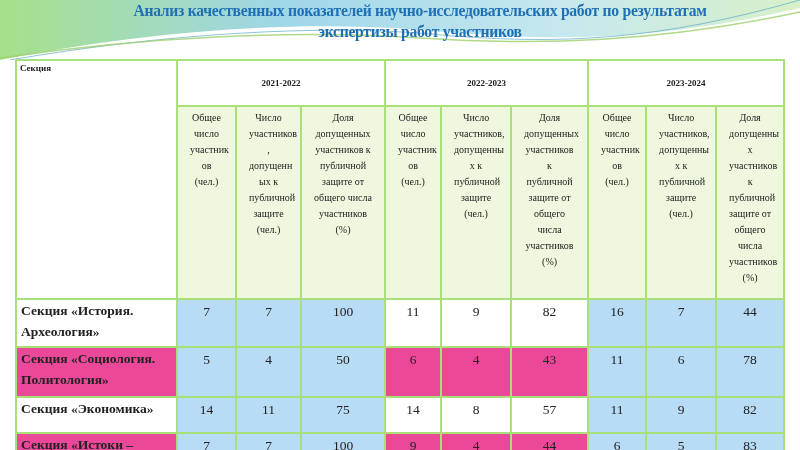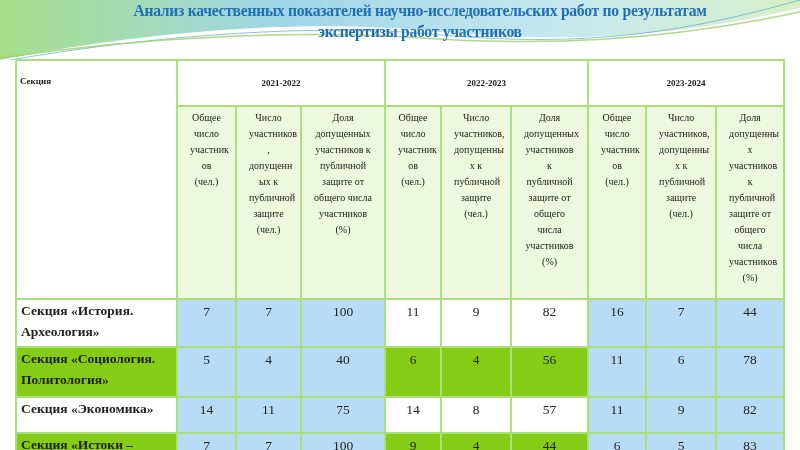--- a/index.html
+++ b/index.html
@@ -5,26 +5,26 @@
   html, body { margin:0; padding:0; }
   body { width:800px; height:450px; position:relative; overflow:hidden; background:#ffffff; font-family:"Liberation Serif", serif; }
   .banner { position:absolute; left:0; top:0; width:800px; height:60px; overflow:hidden; }
   .banner svg { position:absolute; left:0; top:0; }
   .title { position:absolute; left:0; top:0; width:800px; text-align:center; font-family:"Liberation Serif", serif; font-weight:bold; color:#1f6fb5; font-size:17px; line-height:20px; letter-spacing:-0.3px; }
   .title .l1 { position:absolute; left:60px; width:720px; top:1px; transform:scaleX(0.92); transform-origin:center; white-space:nowrap; }
   .title .l2 { position:absolute; left:60px; width:720px; top:22px; transform:scaleX(0.92); transform-origin:center; white-space:nowrap; }
   table { position:absolute; left:15px; top:59px; border-collapse:collapse; table-layout:fixed; width:768px; }
   td, th { border:2px solid #a9e07a; padding:12px; vertical-align:top; text-align:center; color:#222; }
   th.year { height:20px; font-size:9px; font-weight:bold; vertical-align:middle; background:#ffffff; }
-  th.sec { text-align:left; font-size:9px; font-weight:bold; padding:15px 3px; background:#ffffff; }
+  th.sec { text-align:left; font-size:9px; font-weight:bold; padding:2px 3px; background:#ffffff; }
   th.sub { font-size:10px; font-weight:normal; line-height:16px; padding-top:3px; background:#eef8de; height:156px; }
   td.name { text-align:left; font-weight:bold; font-size:13.5px; line-height:21px; padding:0 4px; }
   td.num { font-size:13.5px; line-height:21px; padding-top:1px; }
   .w { background:#ffffff; }
-  .g { background:#84cc16; }
+  .g { background:#ec4899; }
   .b { background:#b8dbf6; }
 </style>
 </head>
 <body>
 
 <div class="banner">
   <svg width="800" height="60" viewBox="0 0 800 60">
     <defs>
       <linearGradient id="bg" x1="0" y1="0" x2="1" y2="0">
         <stop offset="0" stop-color="#a6e08a"></stop>
@@ -85,24 +85,24 @@
     <td class="num w">9</td>
     <td class="num w">82</td>
     <td class="num b">16</td>
     <td class="num b">7</td>
     <td class="num b">44</td>
   </tr>
   <tr style="height:50px">
     <td class="name g">Секция «Социология. Политология»</td>
     <td class="num b">5</td>
     <td class="num b">4</td>
-    <td class="num b">40</td>
+    <td class="num b">50</td>
     <td class="num g">6</td>
     <td class="num g">4</td>
-    <td class="num g">56</td>
+    <td class="num g">43</td>
     <td class="num b">11</td>
     <td class="num b">6</td>
     <td class="num b">78</td>
   </tr>
   <tr style="height:35px">
     <td class="name w" style="white-space:nowrap">Секция «Экономика»</td>
     <td class="num b">14</td>
     <td class="num b">11</td>
     <td class="num b">75</td>
     <td class="num w">14</td>

